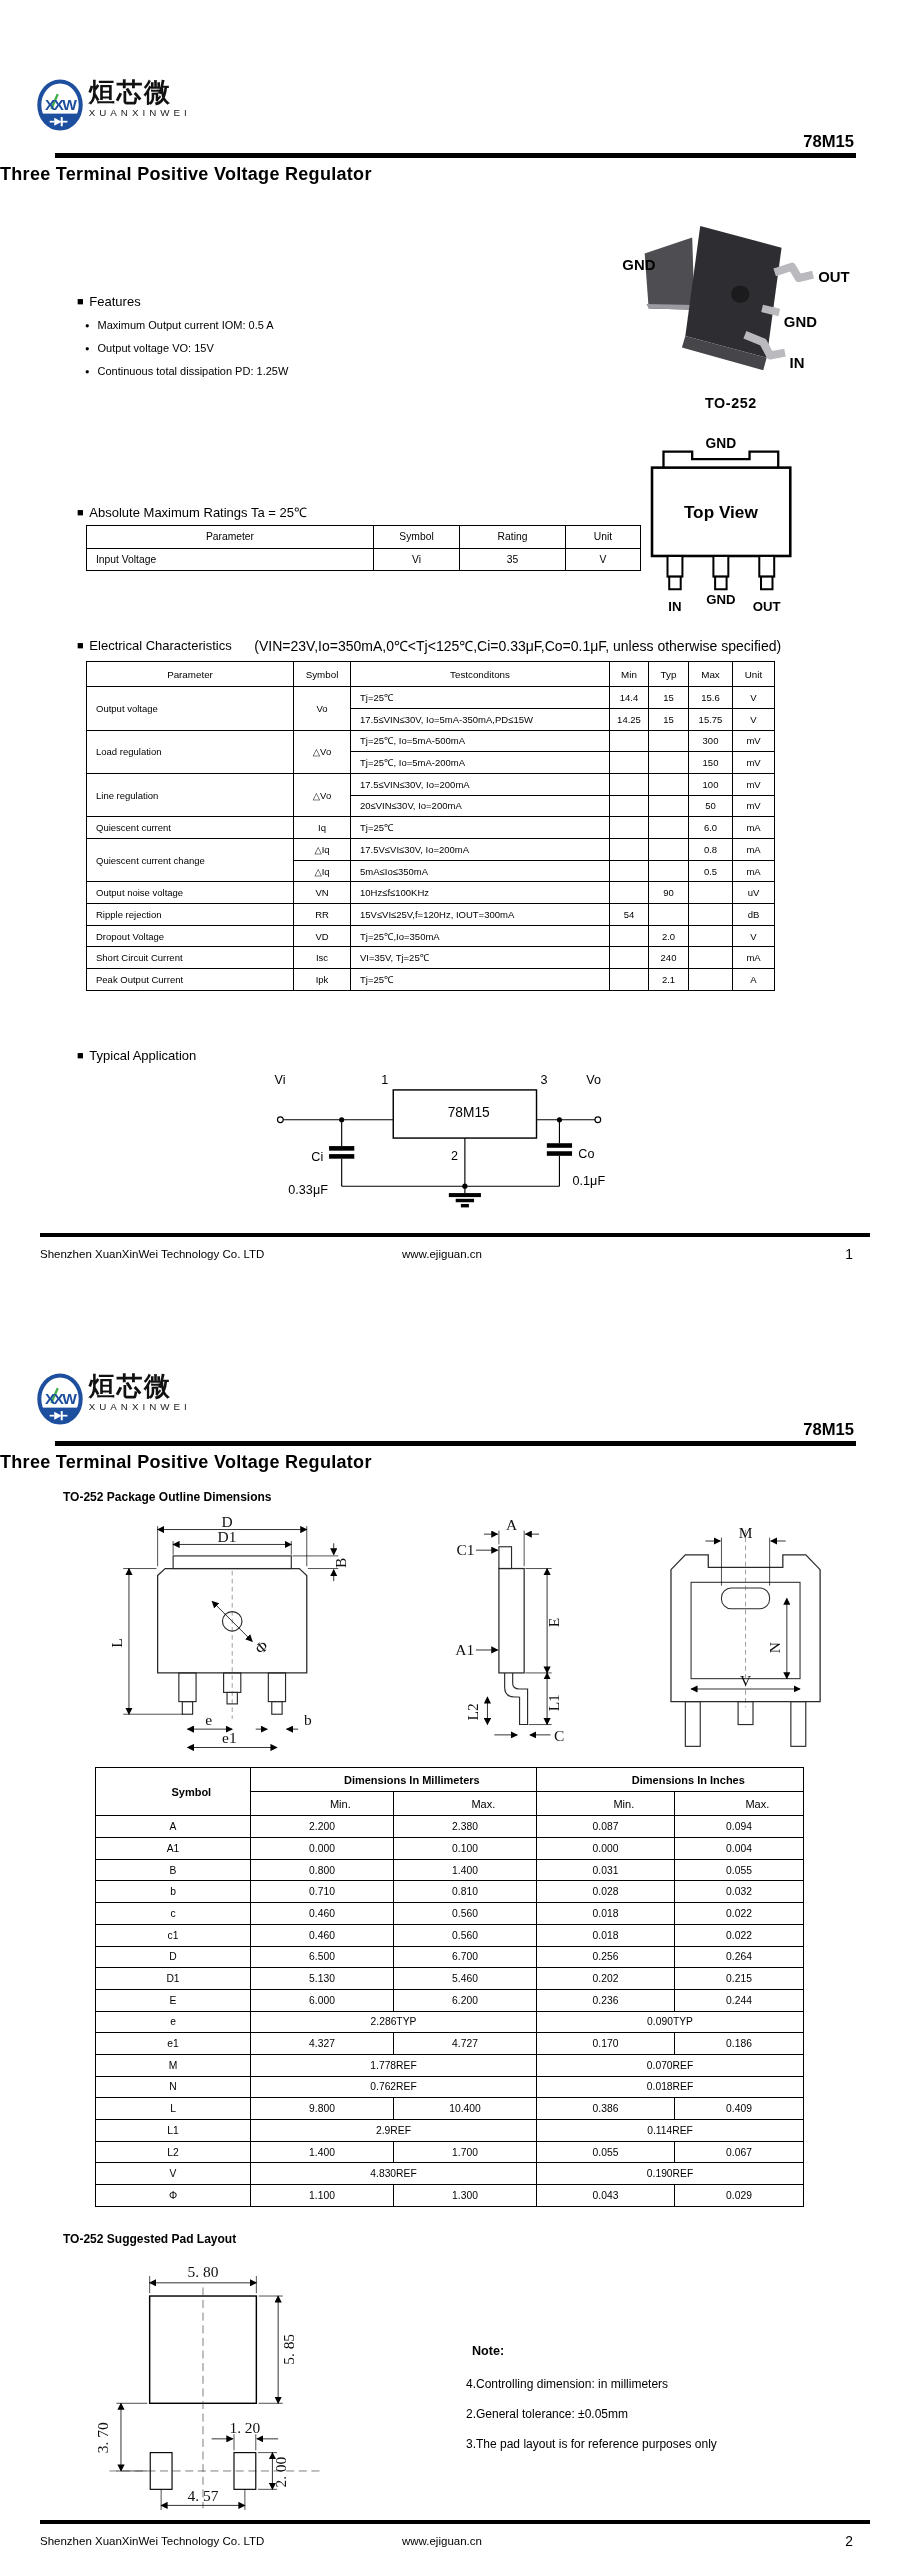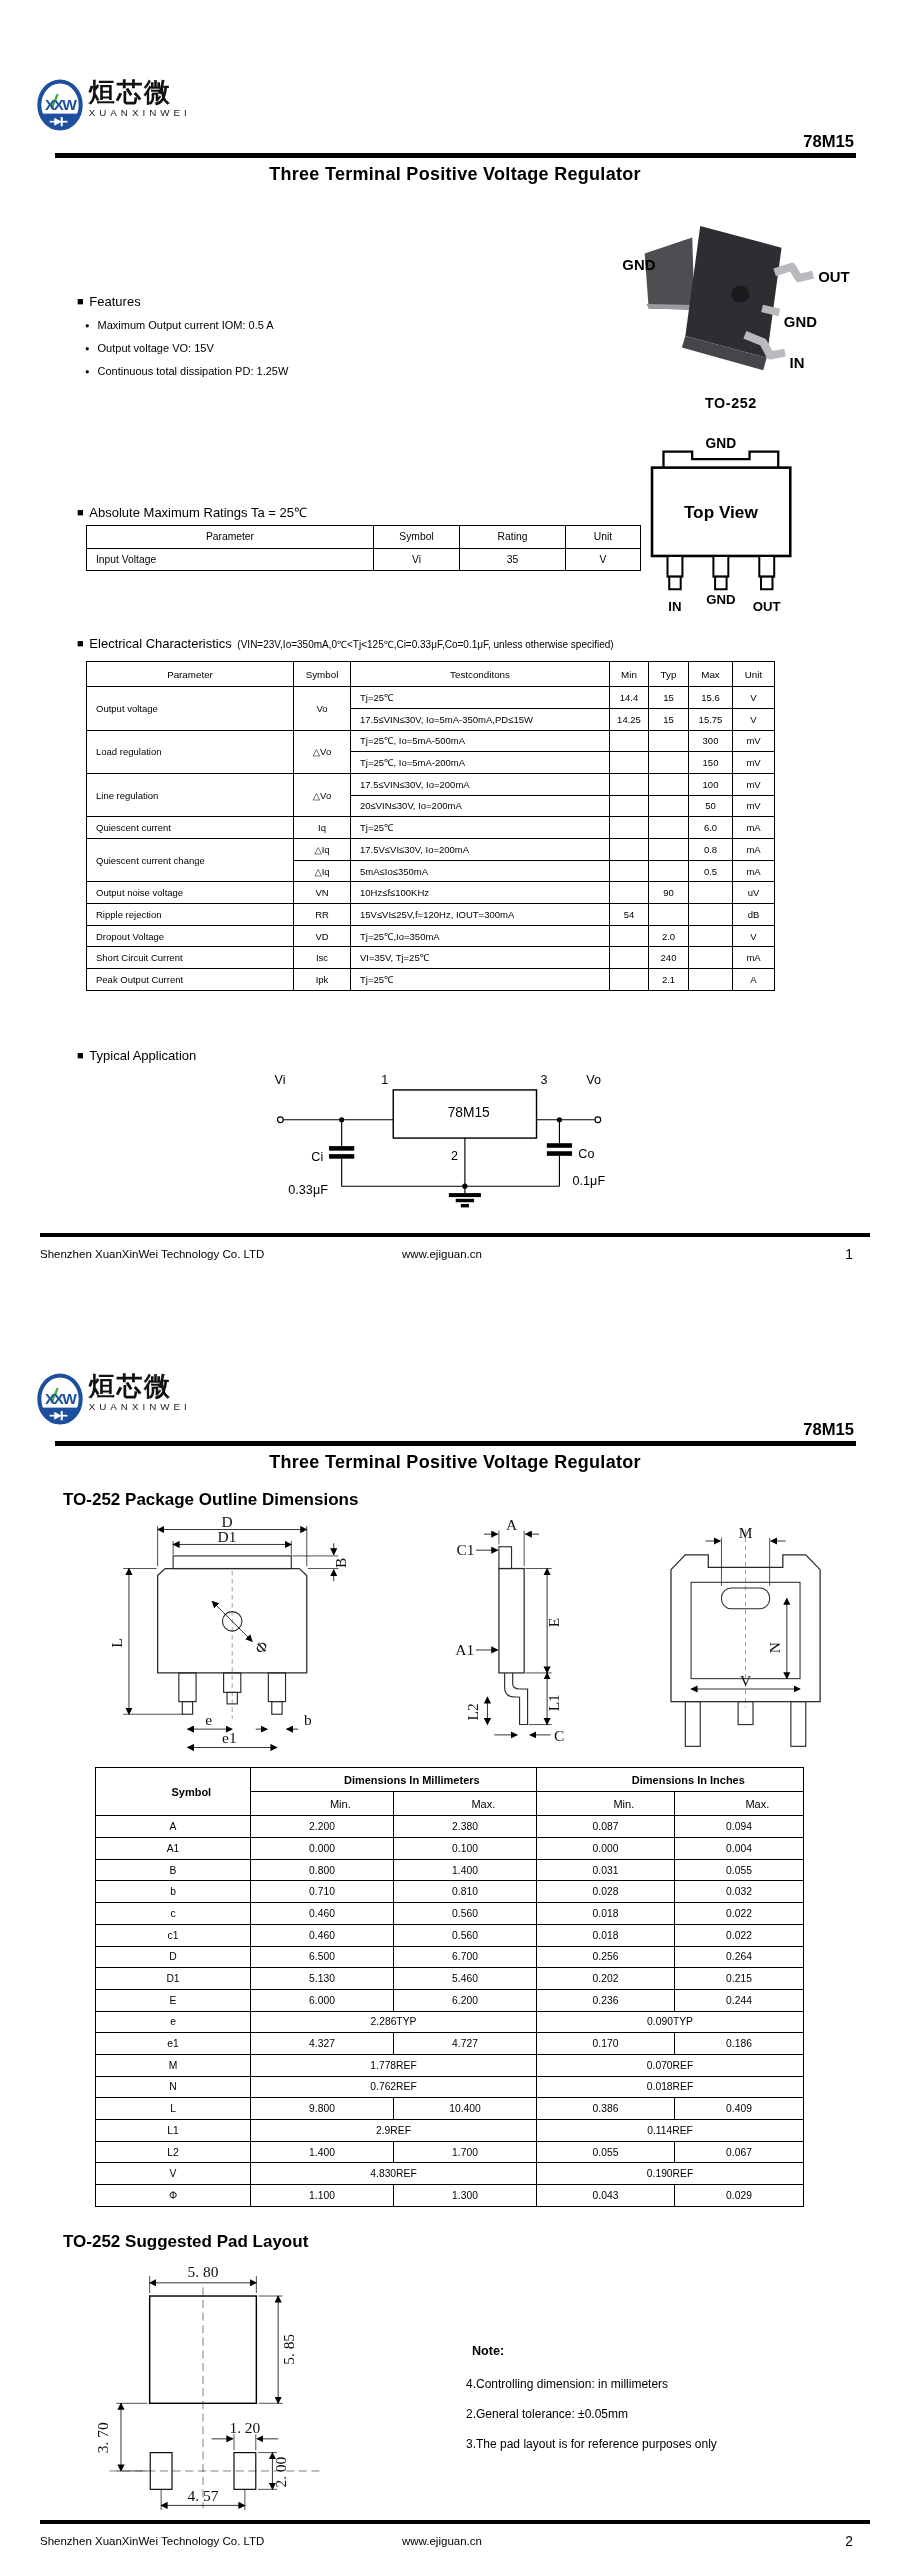--- a/index.html
+++ b/index.html
@@ -6,25 +6,25 @@
   body{width:910px;font-family:"Liberation Sans",sans-serif;color:#000;}
   .page{position:relative;width:910px;height:1288px;background:#fff;overflow:hidden;}
   .abs{position:absolute;}
   
   .logo{display:flex;align-items:flex-start;}
   .logo-text{margin-left:5.7px;}
   .logo-zh{font-size:26px;font-weight:bold;letter-spacing:1.7px;line-height:1.0;color:#111;font-family:"DejaVu Sans","Liberation Sans",sans-serif;}
   .logo-en{font-size:9.8px;letter-spacing:4px;margin-top:1.7px;color:#222;}
   .part-number{font-size:16.6px;font-weight:bold;}
   .rule{background:#000;height:4.6px;}
-  .doc-title{width:100%;text-align:center;font-size:18px;font-weight:bold;letter-spacing:0.3px;}
+  .doc-title{width:100%;text-align:left;font-size:18px;font-weight:bold;letter-spacing:0.3px;}
   
   .sec-head{font-size:13px;display:flex;align-items:center;gap:5.7px;}
   .sec-head .sq{font-size:11px;line-height:1;}
-  .sec-cond{font-size:10px;margin-left:0;text-align:right;}
+  .sec-cond{font-size:14px;margin-left:17px;text-align:right;}
   .feature-line{display:flex;align-items:center;gap:8px;font-size:11px;}
   .feature-line .dot{font-size:7.5px;}
   
   .tbl{border-collapse:collapse;table-layout:fixed;background:#fff;}
   .tbl th,.tbl td{border:1.1px solid #000;font-weight:normal;text-align:center;padding:0.6px 3.4px;overflow:hidden;white-space:nowrap;}
   .tbl .l{text-align:left;padding-left:9px;}
   .abs-tbl th{height:20.7px;font-size:10.3px;}
   .abs-tbl td{height:20px;font-size:10.3px;}
   .elec th{height:23px;font-size:9.8px;}
   .elec td{height:20.7px;font-size:9.5px;padding:0 2.9px;}
@@ -34,21 +34,21 @@
   .outline-stroke{stroke:#2a2a2a;fill:none;}
   .dl{font-family:"Liberation Serif","DejaVu Serif",serif;font-size:27px;fill:#111;}
   .pkg-lbl{font-family:"Liberation Sans",sans-serif;font-weight:bold;font-size:26px;fill:#000;}
   .tv-lbl{font-family:"Liberation Sans",sans-serif;font-weight:bold;font-size:23px;fill:#000;}
   .tv-lbl-top{font-family:"Liberation Sans",sans-serif;font-weight:bold;font-size:24px;fill:#000;}
   .cir-lbl{font-family:"Liberation Sans",sans-serif;font-size:22px;fill:#000;}
   .chip-lbl{font-family:"Liberation Sans",sans-serif;font-size:24px;fill:#000;}
   .footer-text{font-size:11.5px;}
   .note-head{font-size:12.6px;font-weight:bold;}
   .note-line{font-size:12px;}
-  .h2-bold{font-size:17px;font-weight:bold;}
+  .h2-bold{font-size:12px;font-weight:bold;}
   .caption{font-size:14.3px;font-weight:bold;letter-spacing:0.6px;}
 </style>
 </head>
 <body>
 
 <div class="page">
 
   <div class="abs logo" style="left:37px;top:79px;">
     <svg width="46" height="52" viewBox="0 0 80 90">
       <defs>

